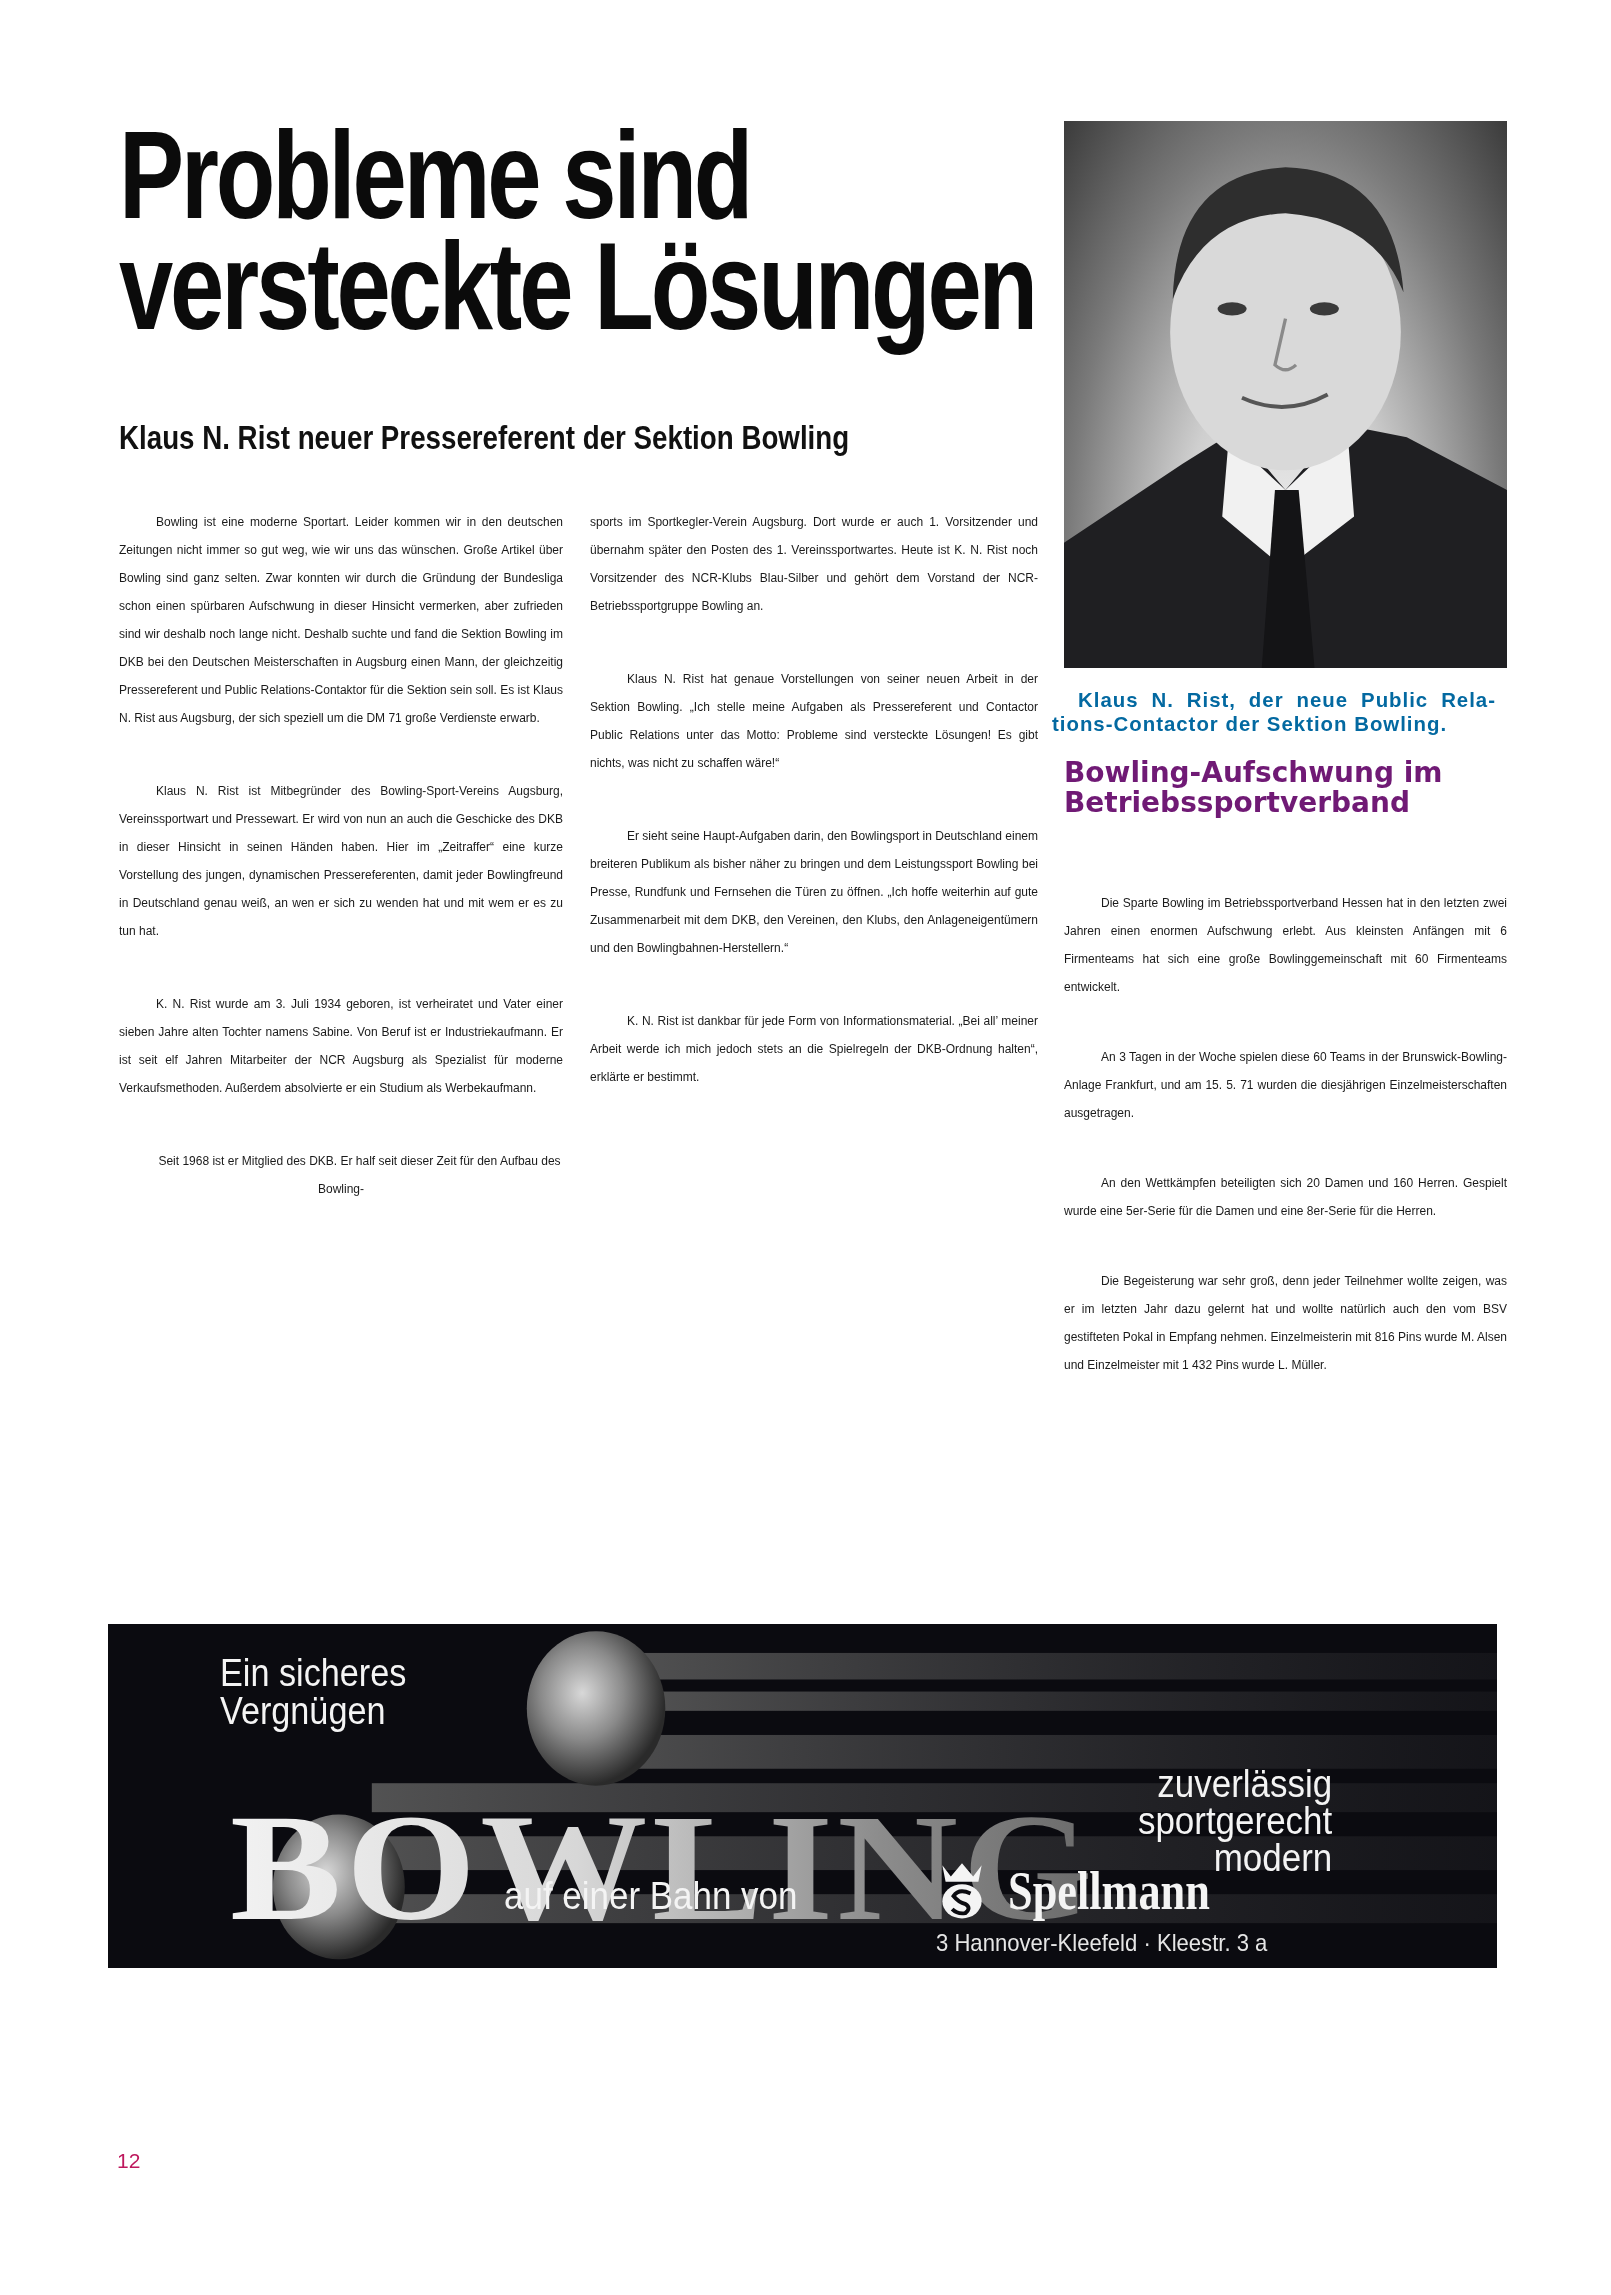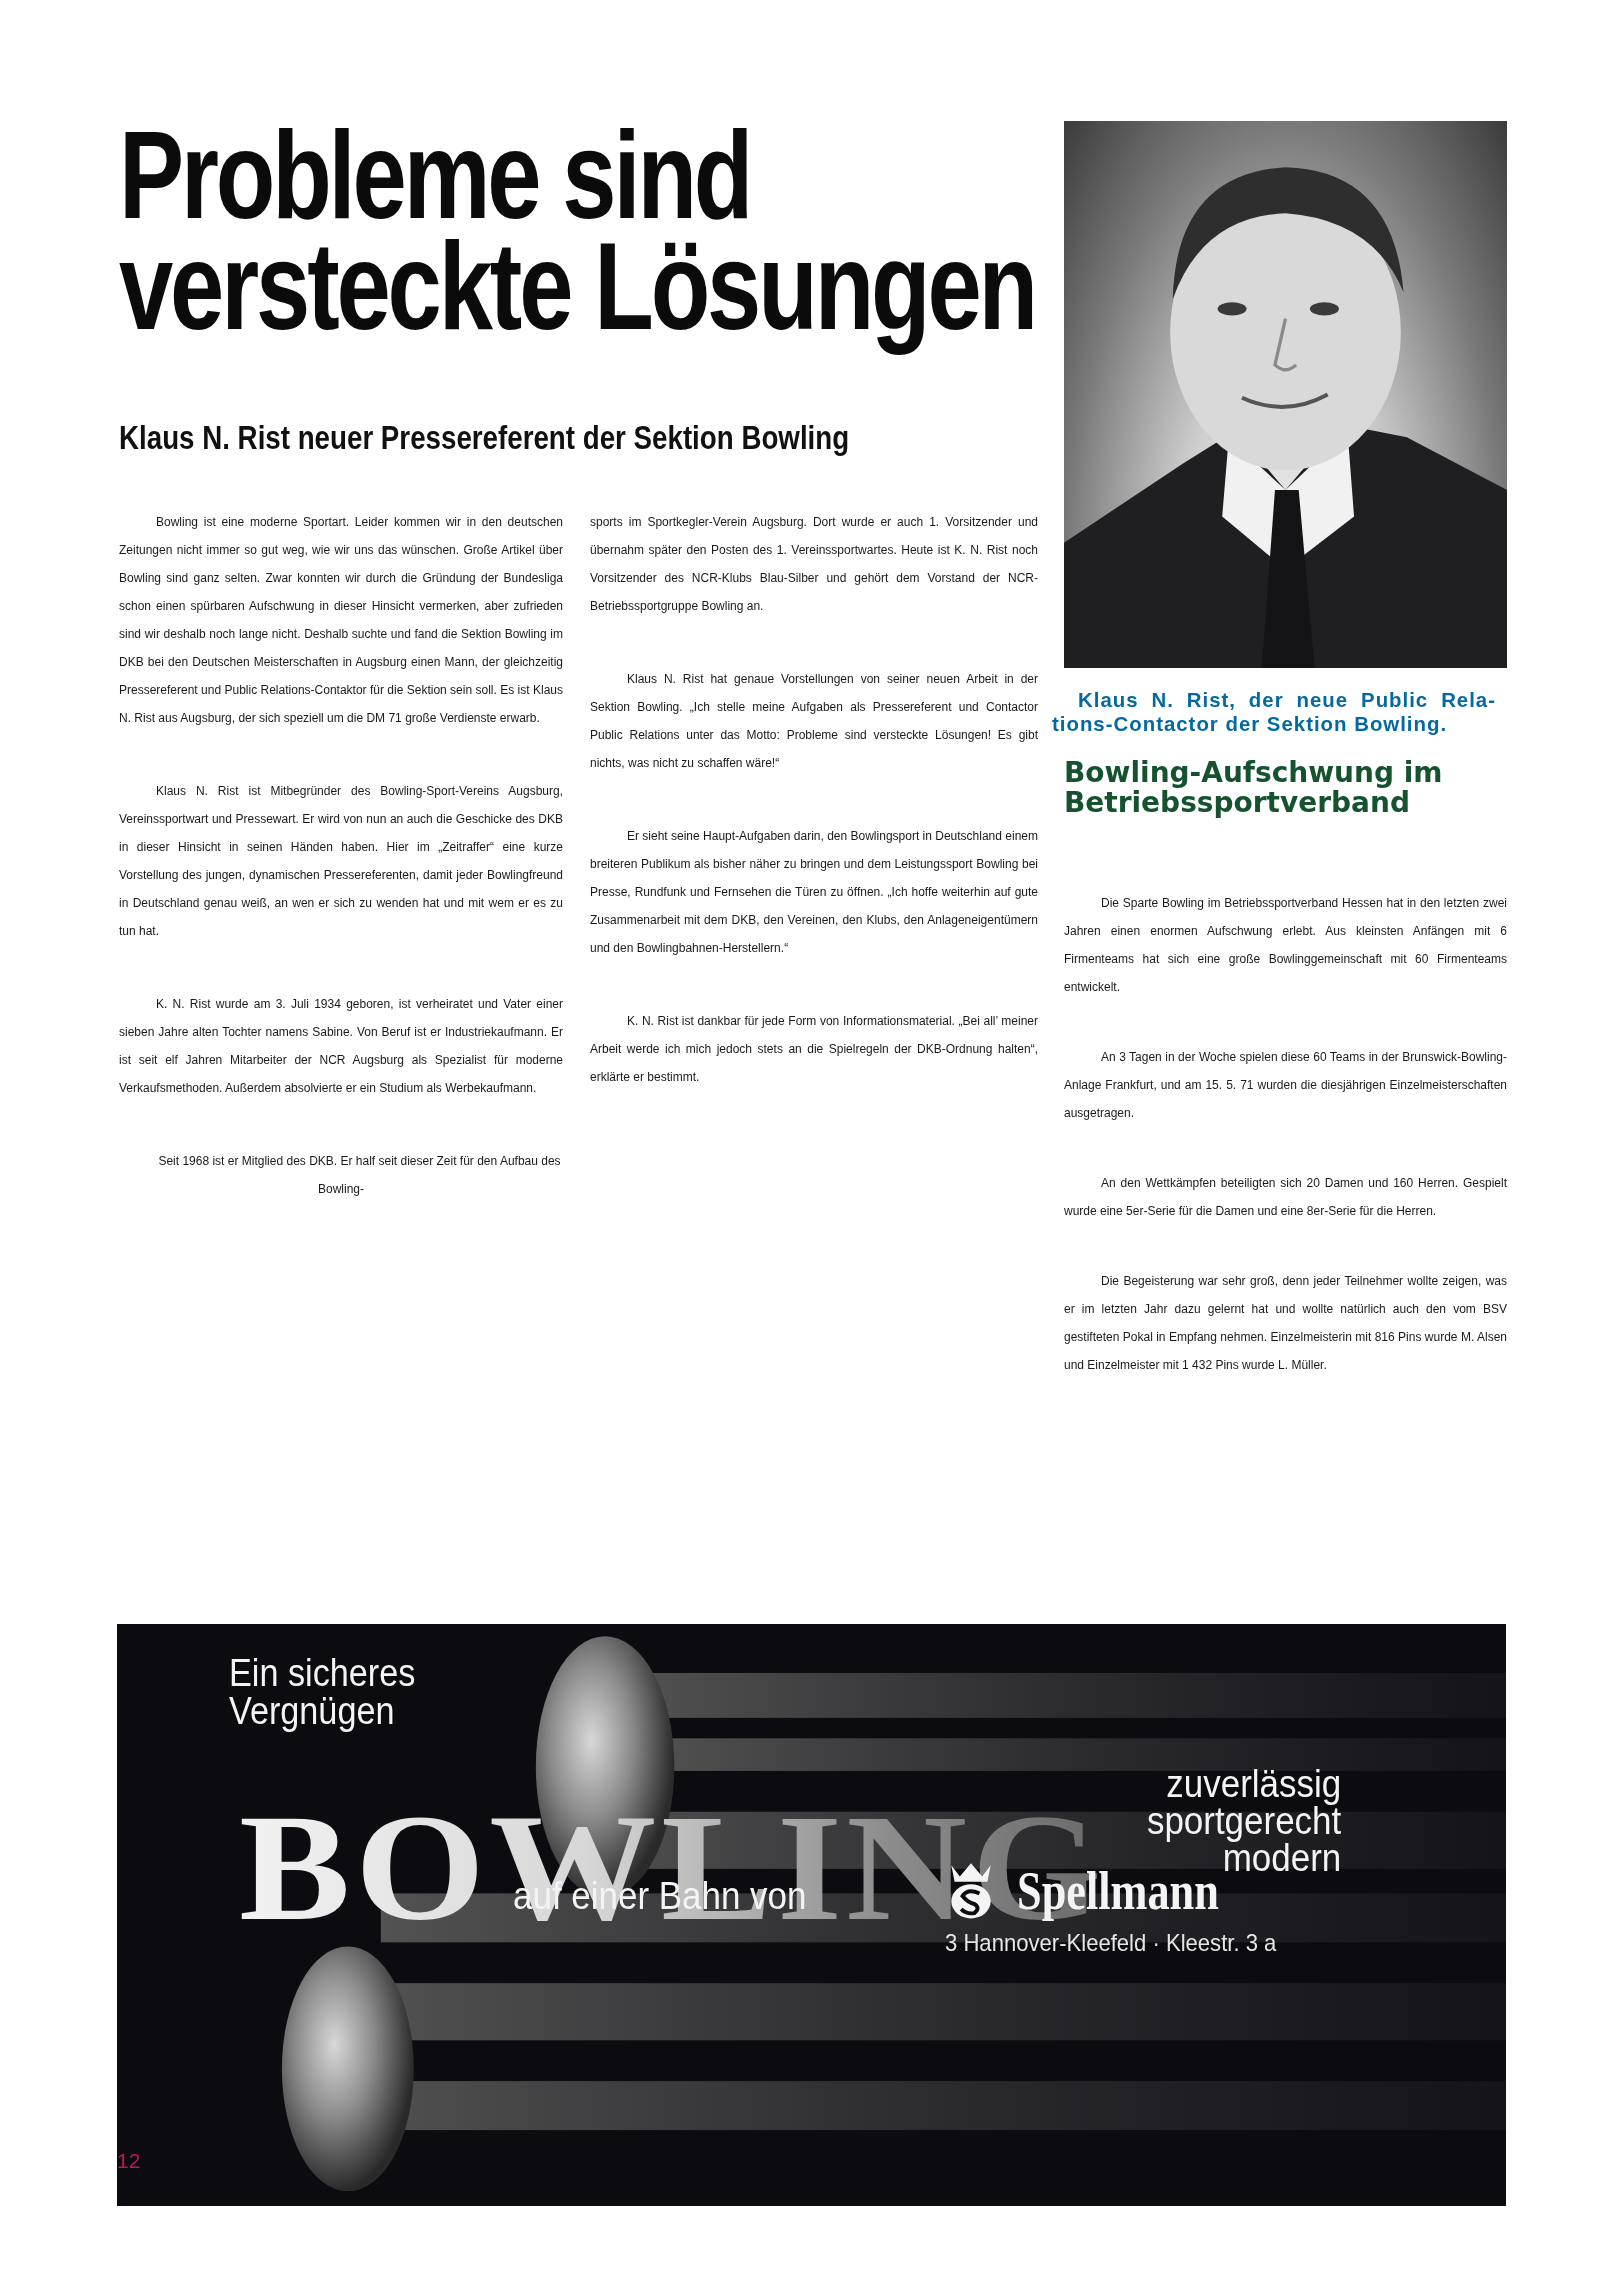--- a/index.html
+++ b/index.html
@@ -22,22 +22,22 @@
   .col3 p{margin-bottom:42px;}
   .photo{position:absolute;left:1064px;top:121px;width:443px;height:547px;
        background:radial-gradient(ellipse at 50% 85%,#f2f2f2 0%,#cfcfcf 35%,#7a7a7a 70%,#3b3b3b 100%);
        overflow:hidden;}
   .photo svg{width:100%;height:100%;display:block;}
   .caption{position:absolute;left:1040px;top:676px;width:443px;margin:12px;
        font-weight:bold;font-size:20.4px;line-height:24px;text-align:justify;letter-spacing:1px;
        text-indent:26px;color:#0369a1;}
   .section-title{position:absolute;left:1064px;top:758px;width:448px;margin:0;
        font-family:"DejaVu Sans",sans-serif;font-weight:bold;font-size:28px;line-height:30px;
-       color:#14532d;}
-  .ad{position:absolute;left:117px;top:1624px;width:1389px;height:582px;
+       color:#701a75;}
+  .ad{position:absolute;left:108px;top:1624px;width:1389px;height:344px;
        background:#0b0b10;overflow:hidden;}
   .ad svg{position:absolute;left:0;top:0;width:100%;height:100%;}
   .ad-text{position:absolute;color:#f4f4f4;font-family:"Liberation Sans",sans-serif;}
   .ad-tag{left:112px;top:30px;font-size:38px;line-height:38px;transform:scaleX(0.9);transform-origin:left top;}
   .ad-tag span{display:block;}
   .ad-big{left:122px;top:168px;font-family:"Liberation Serif",serif;font-weight:bold;
        font-size:152px;line-height:152px;letter-spacing:4px;color:#e8e8e8;
        transform:scaleX(1.1);transform-origin:left top;
        background:linear-gradient(90deg,#f2f2f2 0%,#d7d7d7 40%,#8c8c8c 75%,#6a6a6a 100%);
        -webkit-background-clip:text;background-clip:text;-webkit-text-fill-color:transparent;}

